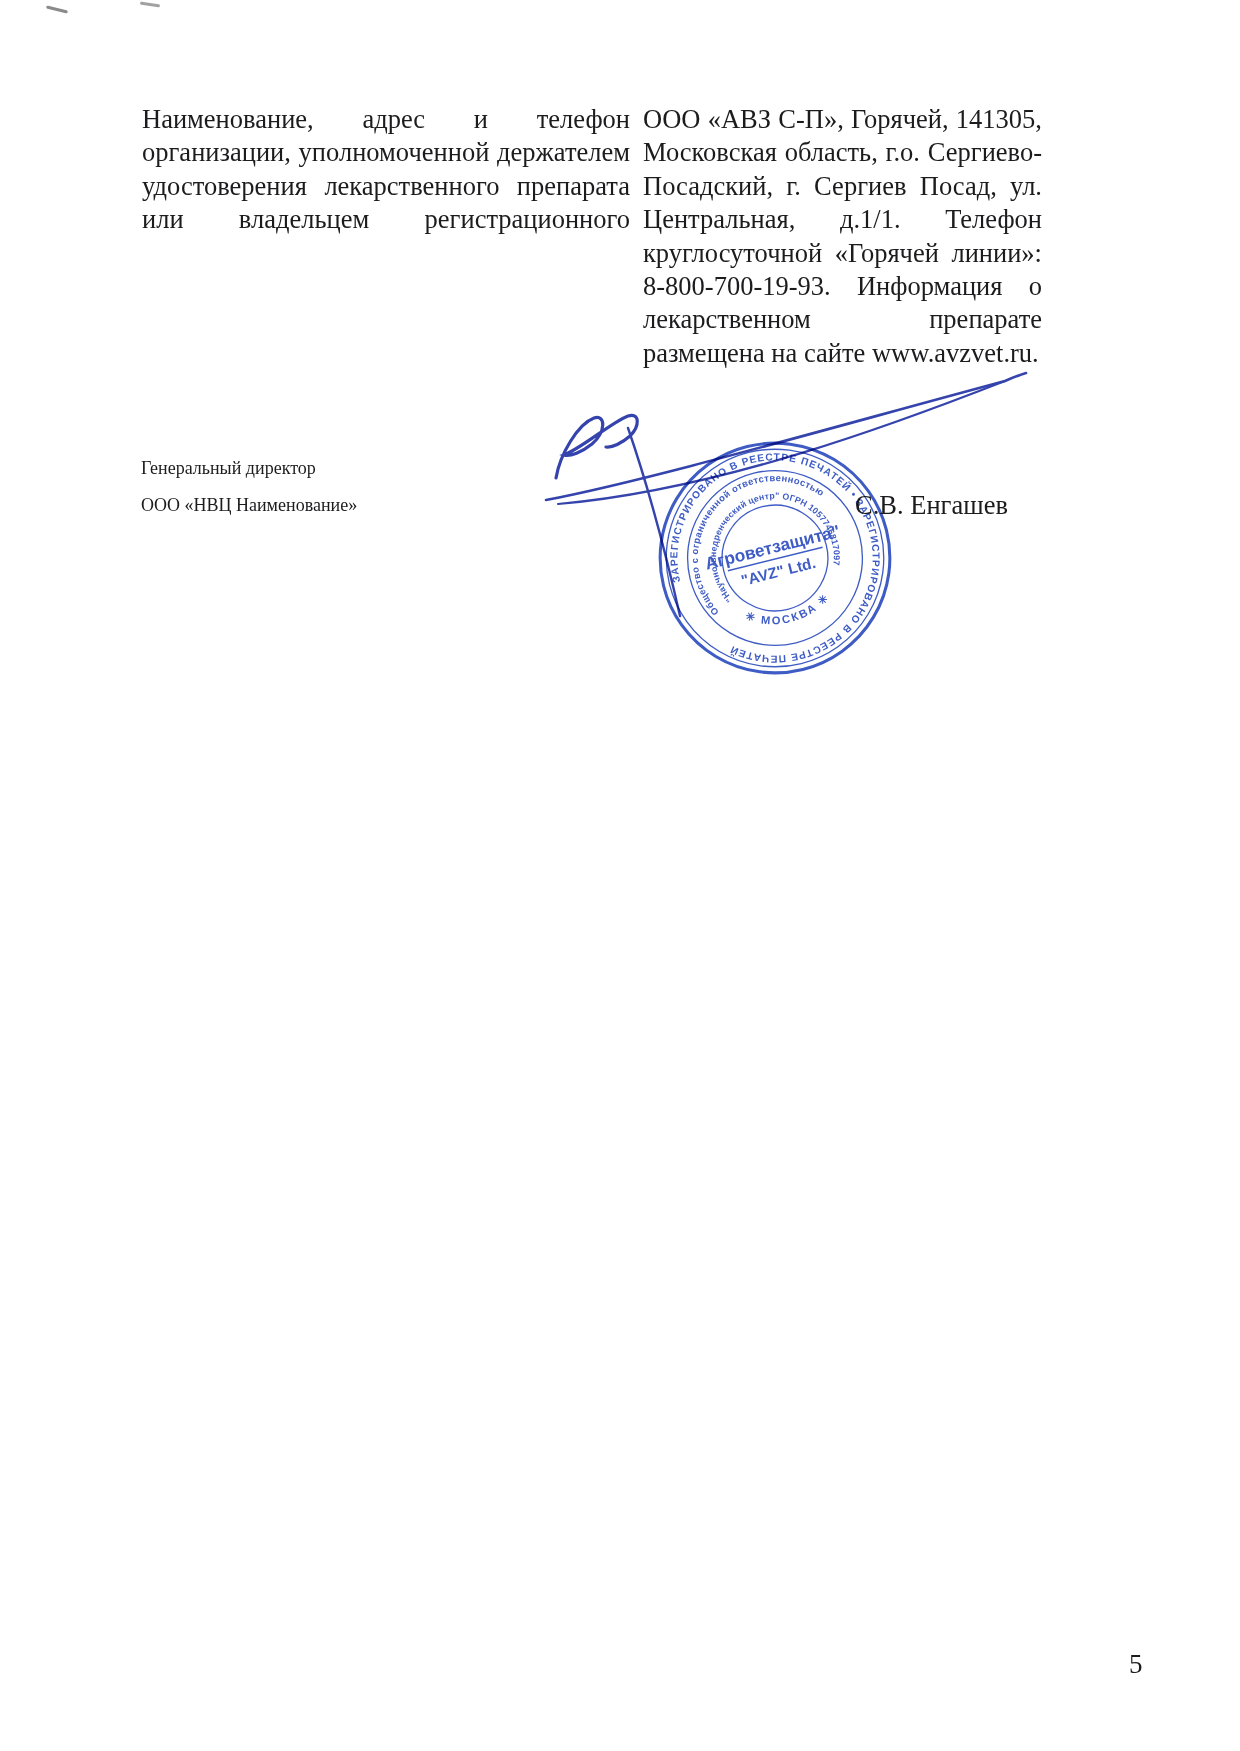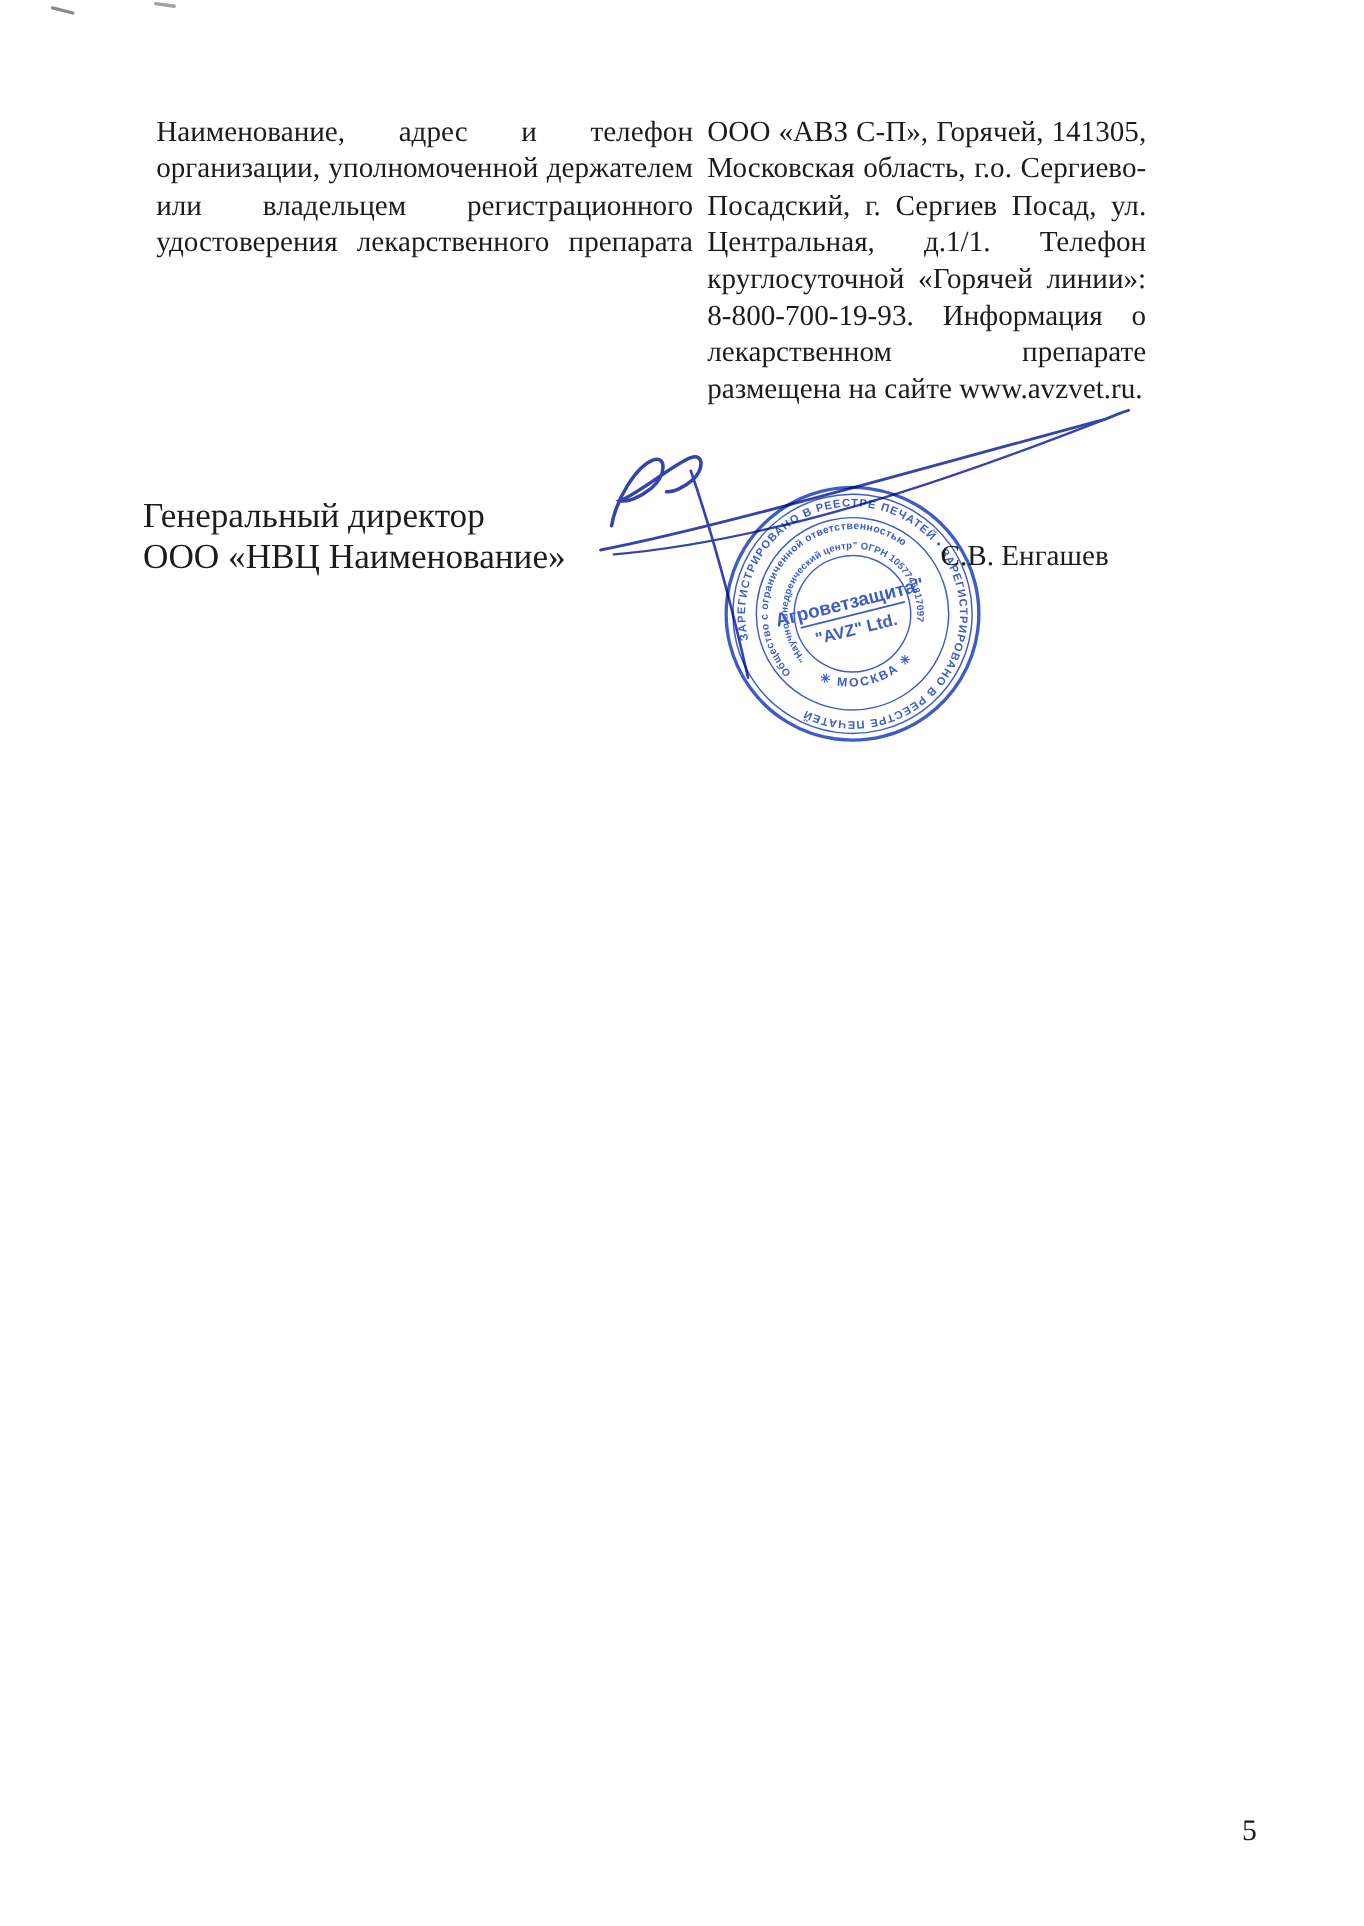--- a/index.html
+++ b/index.html
@@ -17,22 +17,22 @@
     position:absolute;left:130px;top:103px;width:900px;
     display:flex;gap:13px;
     font-size:26.5px;line-height:33.4px;margin-left:12px;
   }
   .cell-left{width:488px;}
   .cell-right{width:399px;}
   .tline{white-space:nowrap;overflow:visible;}
   .jl{text-align:justify;text-align-last:justify;white-space:normal;}
   
   .director{
-    position:absolute;left:130px;top:450px;
-    font-size:32px;line-height:37px;
+    position:absolute;left:141px;top:450px;
+    font-size:18px;line-height:37px;
   }
   .signer{
     position:absolute;left:855px;top:489px;
     font-size:26.5px;line-height:33px;white-space:nowrap;
   }
   .pageno{
     position:absolute;left:1129px;top:1649px;
     font-size:27px;
   }
   
@@ -56,22 +56,22 @@
 </head>
 <body>
 
 <div class="artifact a1"></div>
 <div class="artifact a2"></div>
 
 <div class="cols">
   <div class="cell-left">
       <div class="tline jl">Наименование, адрес и телефон</div>
       <div class="tline jl">организации, уполномоченной держателем</div>
+      <div class="tline jl">удостоверения лекарственного препарата</div>
       <div class="tline jl">или владельцем регистрационного</div>
-      <div class="tline jl">удостоверения лекарственного препарата</div>
     </div>
   <div class="cell-right">
       <div class="tline jl">ООО «АВЗ С-П», Горячей, 141305,</div>
       <div class="tline jl">Московская область, г.о. Сергиево-</div>
       <div class="tline jl">Посадский, г. Сергиев Посад, ул.</div>
       <div class="tline jl">Центральная, д.1/1. Телефон</div>
       <div class="tline jl">круглосуточной «Горячей линии»:</div>
       <div class="tline jl">8-800-700-19-93. Информация о</div>
       <div class="tline jl">лекарственном препарате</div>
       <div class="tline">размещена на сайте www.avzvet.ru.</div>

